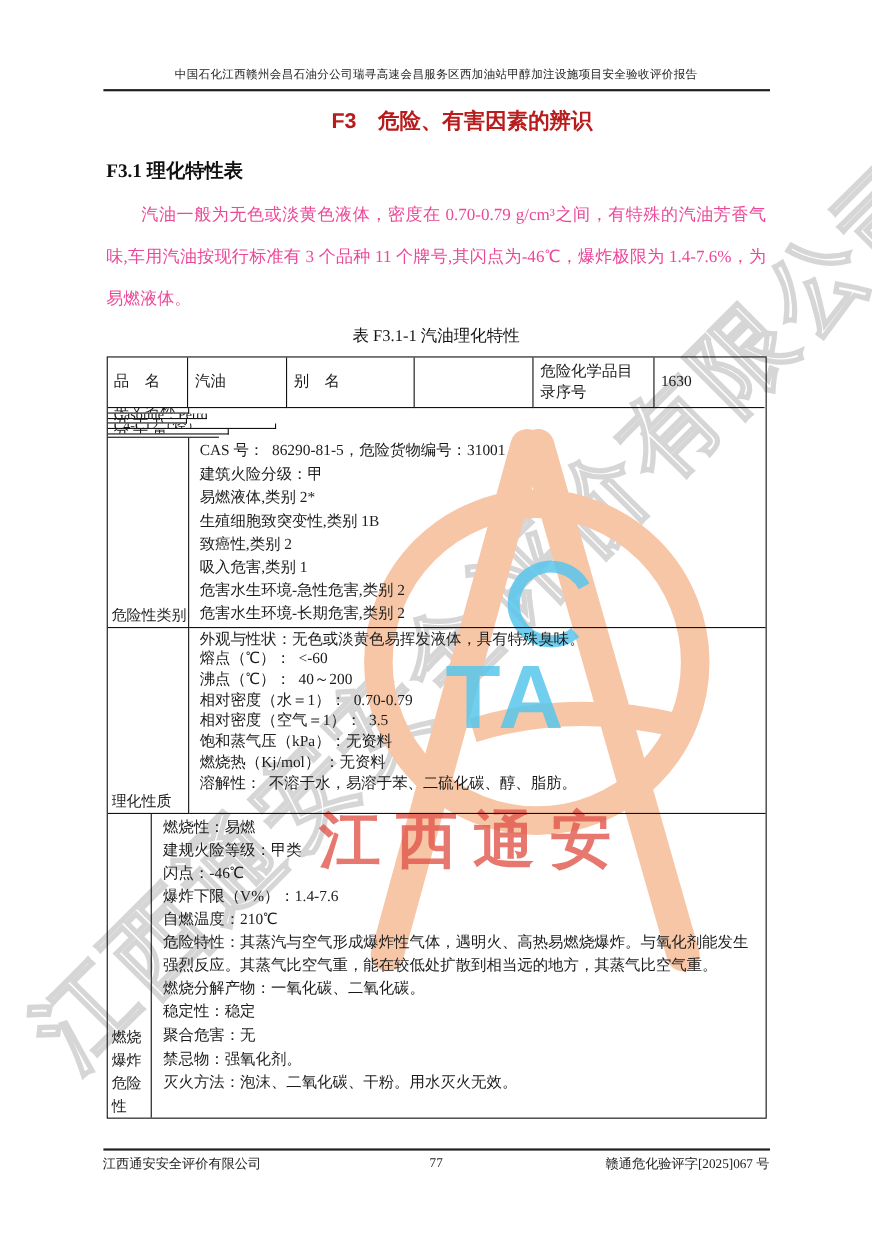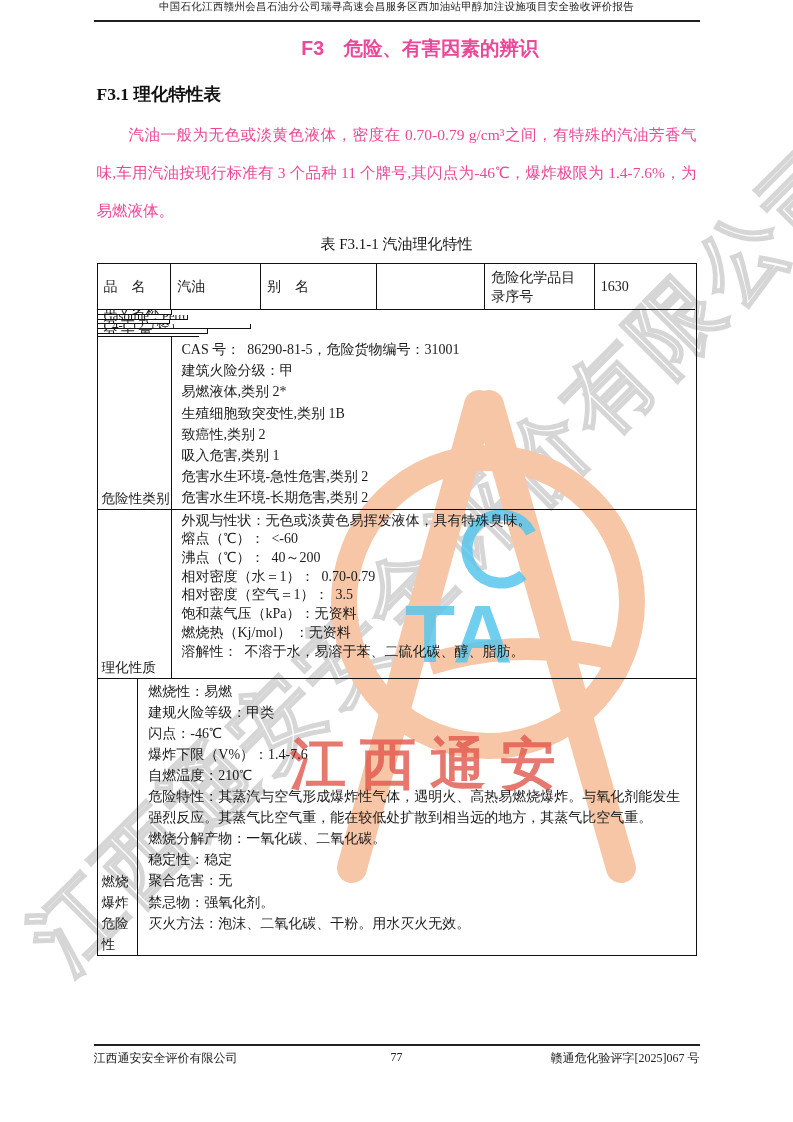--- a/index.html
+++ b/index.html
@@ -6,26 +6,26 @@
   body{width:793px;height:1122px;position:relative;overflow:hidden;
        font-family:"Liberation Serif", serif;color:#1b1b1b;}
   .page{position:relative;width:793px;height:1122px;z-index:1;}
 
   
   #wm{position:absolute;left:0;top:0;width:793px;height:1122px;z-index:0;pointer-events:none;}
 
   
   .content{position:relative;z-index:1;}
 
-  .hdr{width:605px;margin:0 auto;text-align:center;
+  .hdr{width:605px;margin:0 auto;padding-top:61px;text-align:center;
        font-size:10.5px;letter-spacing:.3px;color:#222;}
   .hdr-rule{width:606px;margin:6px auto 0 auto;border-bottom:2px solid #1f1f1f;}
 
   .title{margin-top:13px;text-align:center;font-family:"Liberation Sans",sans-serif;
-         font-weight:bold;font-size:19.5px;color:#ec4899;padding-left:47px;}
+         font-weight:bold;font-size:19.5px;color:#b91c1c;padding-left:47px;}
   .sec-heading{width:600px;margin:20px auto 0 auto;font-weight:bold;
          font-size:17.5px;color:#111;font-family:"Liberation Serif",serif;}
   .para{width:600px;margin:10px auto 0 auto;font-size:15.5px;line-height:38px;
         text-align:justify;text-indent:32px;color:#ec4899;}
   .tcaption{margin-top:5px;text-align:center;font-size:15px;color:#141414;}
 
   
   #ptable{width:600px;margin:9px auto 0 auto;border:1.6px solid #111;box-sizing:border-box;}
   .trow{display:flex;}
   .cell{box-sizing:border-box;border-right:1.4px solid #111;border-bottom:1.4px solid #111;

